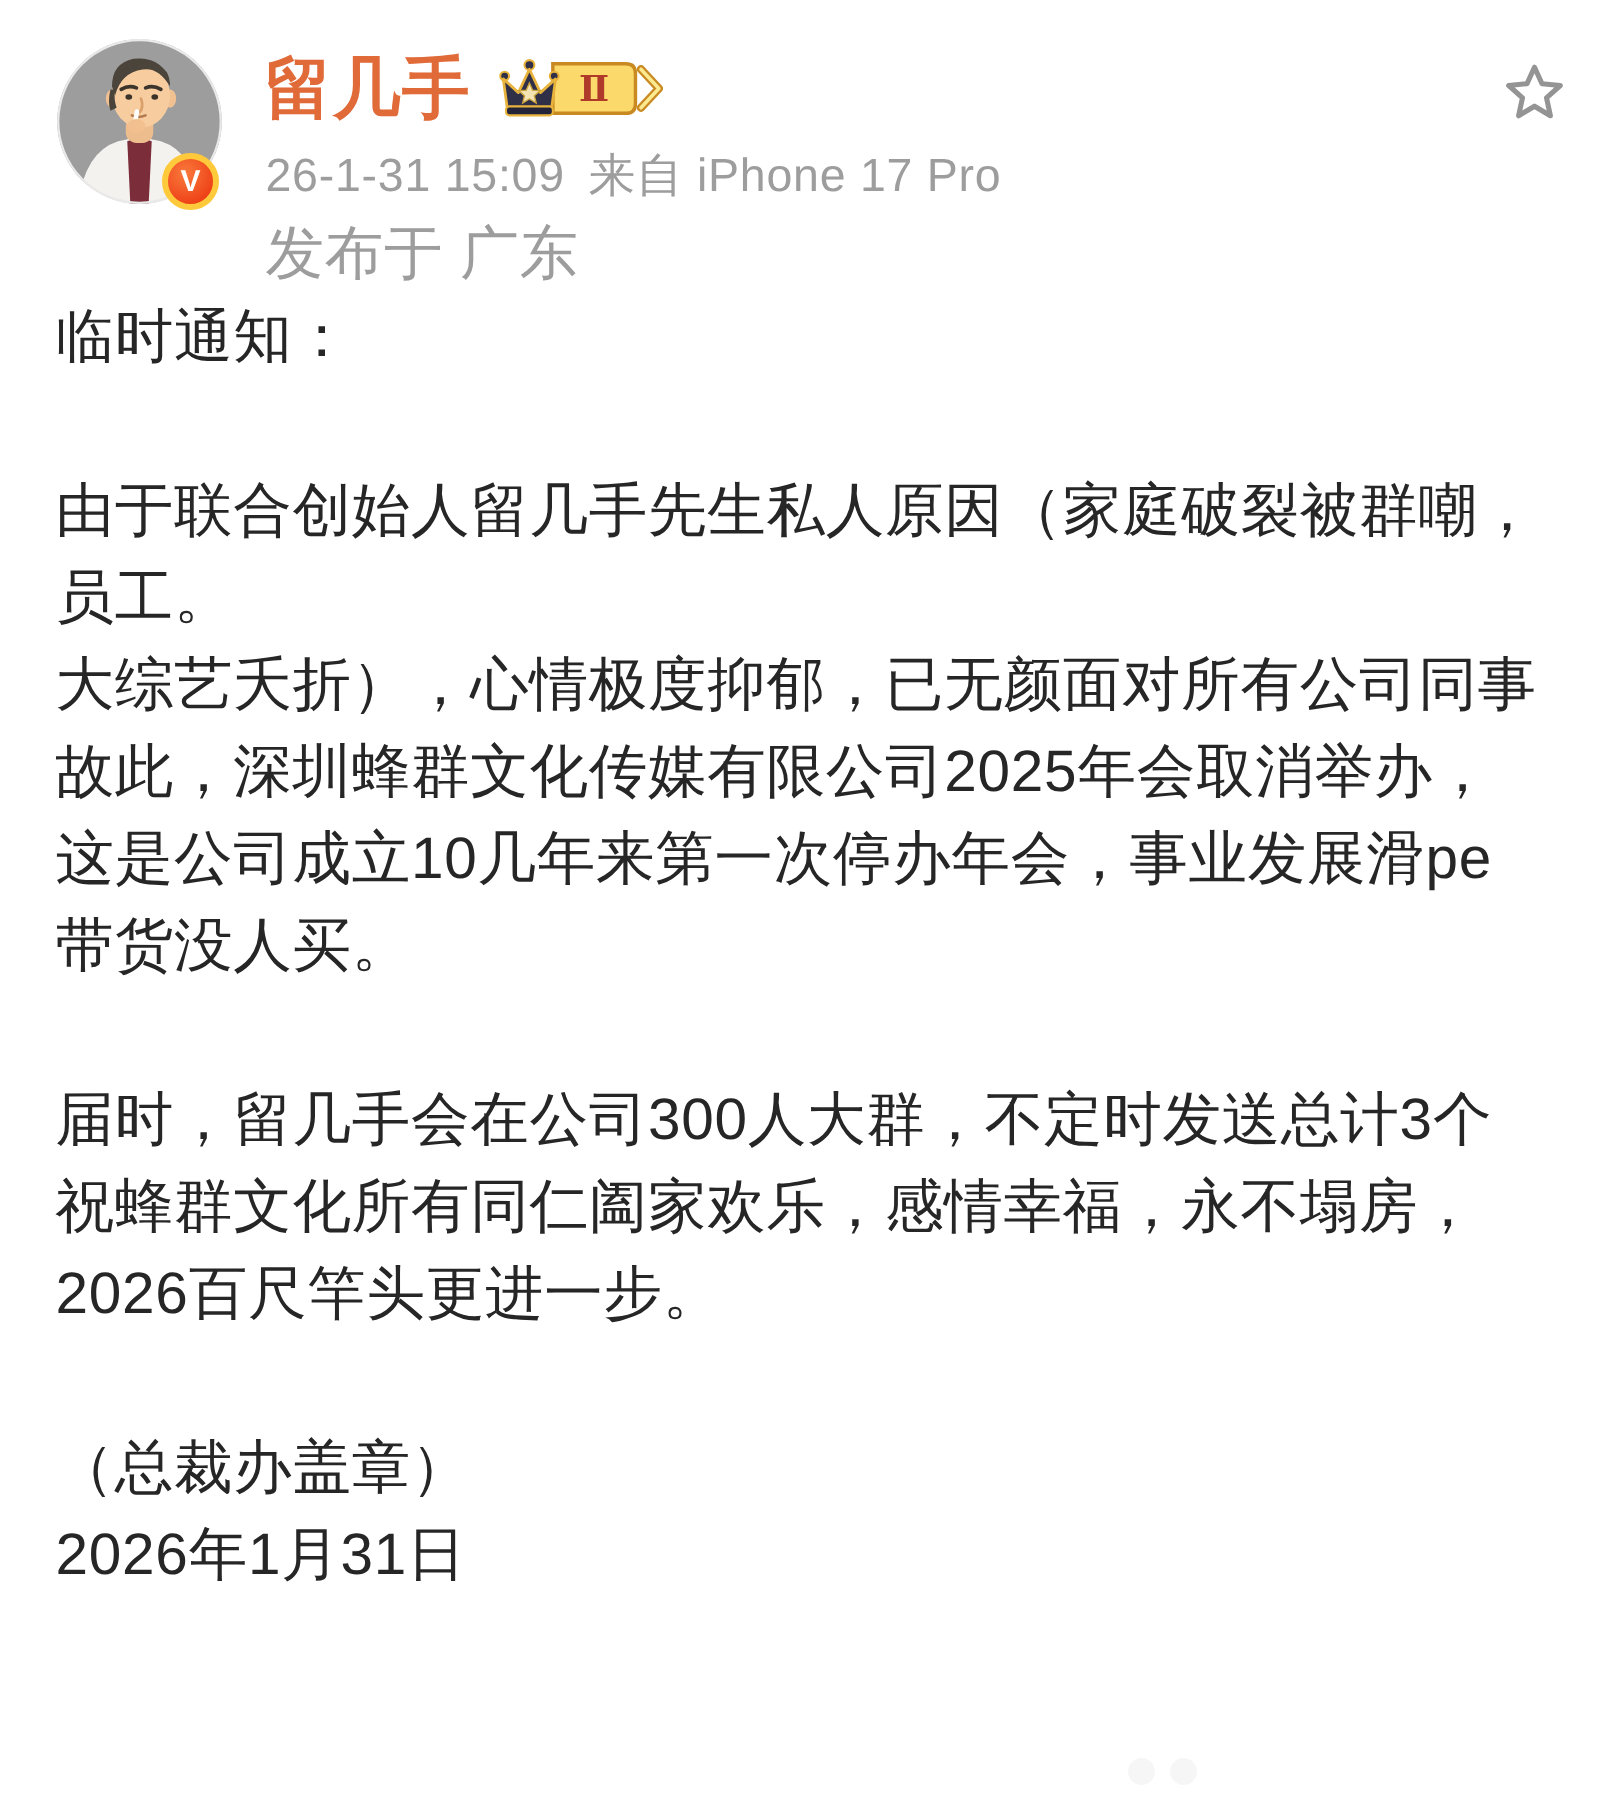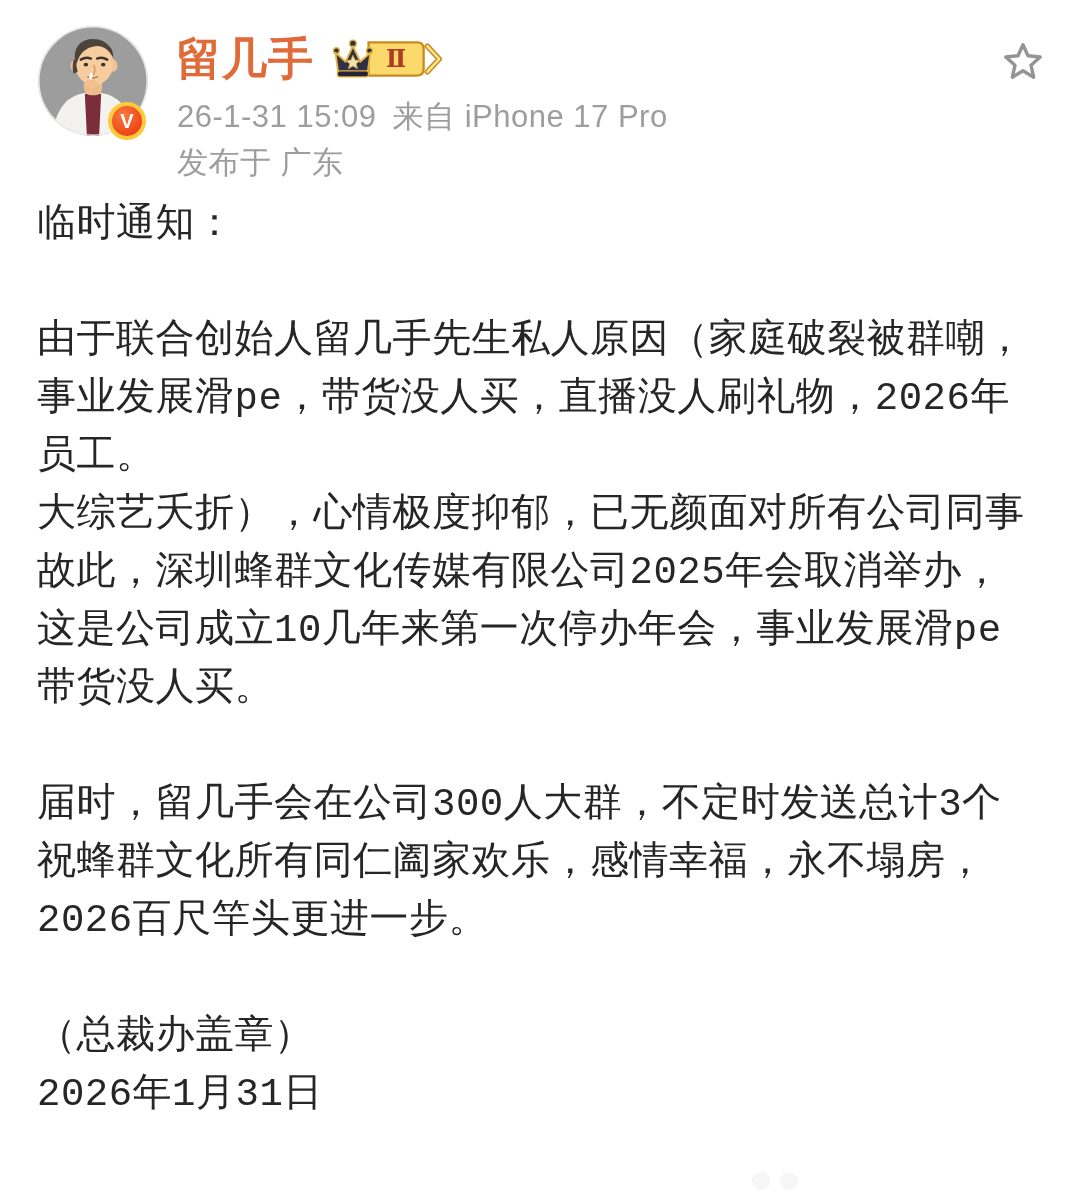--- a/index.html
+++ b/index.html
@@ -18,30 +18,30 @@
     border: 4px solid #ffc93c; border-radius: 50%;
     color: #ffffff; font-weight: bold; font-size: 20px; line-height: 30px;
     text-align: center; font-family: "Liberation Sans", sans-serif;
   }
   .name-row { position: absolute; left: 176px; top: 32px; height: 54px; display: flex; align-items: center; text-align: center; }
   .username { font-size: 45px; font-weight: 600; color: #e06a38; letter-spacing: 1px; }
   .vip-badge { margin-left: 16px; display: inline-block; }
   .vip-badge svg { display: block; }
   .meta-row { position: absolute; left: 177px; top: 96px; font-size: 31px; color: #9d9d9d; letter-spacing: 0.5px; text-align: right; }
   .meta-row .src { margin-left: 16px; }
-  .loc-row  { position: absolute; left: 177px; top: 142px; font-size: 31px; color: #9d9d9d; letter-spacing: 0.5px; }
+  .loc-row  { position: absolute; left: 177px; top: 142px; font-size: 39px; color: #9d9d9d; letter-spacing: 0.5px; }
   .star-btn { position: absolute; left: 999px; top: 38px; width: 48px; height: 48px; cursor: pointer; }
   .star-btn svg { display: block; width: 48px; height: 48px; }
 
   
   .post-body { position: absolute; left: 37px; top: 196px; right: 30px; }
   .line {
     height: 58px; line-height: 58px; font-size: 39px; color: #262626;
     letter-spacing: 0.5px; white-space: nowrap;
-    font-family: Liberation Mono, monospace;
+    font-family: Liberation Sans, sans-serif;
   }
 
   
   .watermark { position: absolute; left: 752px; top: 1172px; display: flex; gap: 10px; }
   .watermark i { width: 18px; height: 18px; border-radius: 50%; background: #f6f6f6; display: block; }
 </style>
 </head>
 <body>
 
 <div class="page">
@@ -121,21 +121,20 @@
       <svg viewBox="0 0 24 24">
         <path d="M12 3.4 L14.5 8.9 L20.6 9.5 L16 13.6 L17.3 19.6 L12 16.4 L6.7 19.6 L8 13.6 L3.4 9.5 L9.5 8.9 Z" fill="none" stroke="#949494" stroke-width="1.7" stroke-linejoin="round"></path>
       </svg>
     </div>
   </header>
 
   <main class="post-body">
     <div class="line">临时通知：</div>
     <div class="line"></div>
     <div class="line">由于联合创始人留几手先生私人原因（家庭破裂被群嘲，</div>
-    <div class="line">事业发展滑pe，带货没人买，直播没人刷礼物，2026年</div>
     <div class="line">员工。</div>
     <div class="line">大综艺夭折），心情极度抑郁，已无颜面对所有公司同事</div>
     <div class="line">故此，深圳蜂群文化传媒有限公司2025年会取消举办，</div>
     <div class="line">这是公司成立10几年来第一次停办年会，事业发展滑pe</div>
     <div class="line">带货没人买。</div>
     <div class="line"></div>
     <div class="line">届时，留几手会在公司300人大群，不定时发送总计3个</div>
     <div class="line">祝蜂群文化所有同仁阖家欢乐，感情幸福，永不塌房，</div>
     <div class="line">2026百尺竿头更进一步。</div>
     <div class="line"></div>

